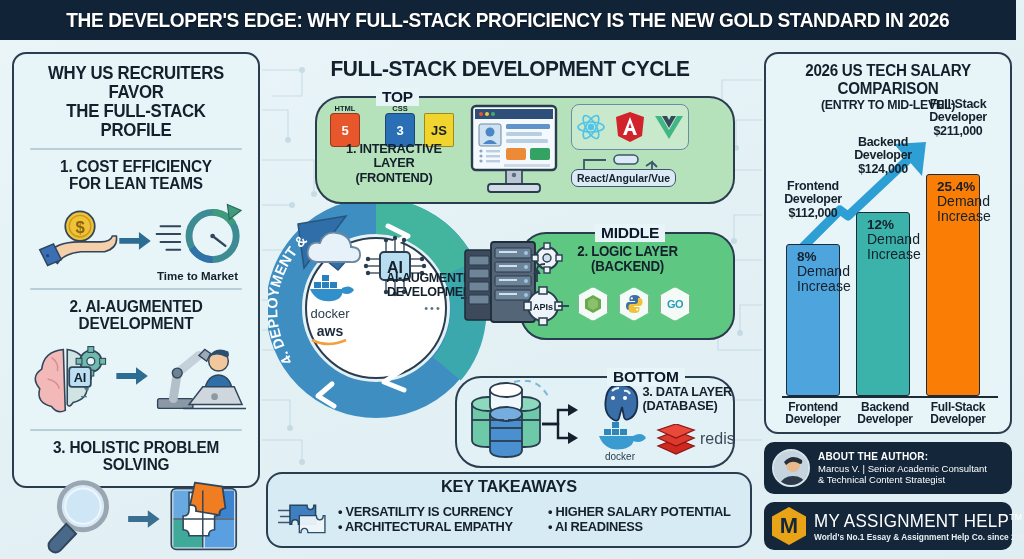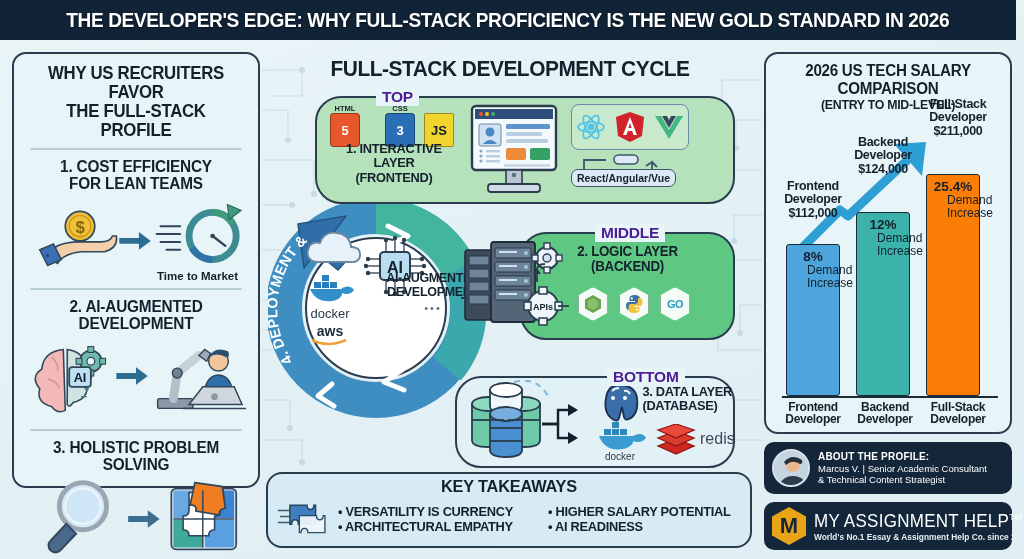--- a/index.html
+++ b/index.html
@@ -48,21 +48,21 @@
   .caption { position:absolute; bottom:-2px; right:8px; font-size:11.5px; font-weight:bold; color:#14202c; }
 
   
   #center-title {
     position:absolute; left:268px; top:56px; width:484px;
     text-align:center; font-size:22px; font-weight:bold; color:#14202c;
     letter-spacing:-0.5px; transform:scaleX(0.95);
   }
 
   .band-label {
-    position:absolute; font-size:15.5px; font-weight:bold; color:#4c1d95;
+    position:absolute; font-size:15.5px; font-weight:bold; color:#0f172a;
     background:#e7f5f8; padding:0 6px; z-index:6; letter-spacing:-0.2px;
   }
 
   #top-card {
     position:absolute; left:315px; top:96px; width:420px; height:108px;
     background:#b6e2bb; border:2.5px solid #2a3d4f; border-radius:26px;
   }
   #mid-card {
     position:absolute; left:520px; top:232px; width:215px; height:108px;
     background:#5ec882; border:2.5px solid #2a3d4f; border-radius:26px;
@@ -98,23 +98,23 @@
   }
   #key-title { text-align:center; font-size:17px; font-weight:bold; color:#14202c; margin-top:3px; letter-spacing:-0.2px; transform:scaleX(0.96);}
   .kt-item { font-size:13.5px; font-weight:bold; color:#14202c; letter-spacing:-0.3px; white-space:nowrap; transform:scaleX(0.95); transform-origin:left;}
 
   
   #right-panel { left:764px; top:52px; width:248px; height:382px; padding:8px 10px; }
   #right-title { text-align:center; font-size:16px; font-weight:bold; color:#14202c; line-height:1.1; letter-spacing:-0.3px; transform:scaleX(0.95);}
   #right-sub { text-align:center; font-size:13px; font-weight:bold; color:#14202c; letter-spacing:-0.3px; transform:scaleX(0.95);}
   #chart { position:absolute; left:10px; top:86px; width:228px; height:286px; }
   .bar { position:absolute; bottom:30px; border:1.5px solid #1c2b38; border-radius:3px; }
-  .bar-inner { text-align:center; padding-top:4px; }
+  .bar-inner { padding-top:4px;padding-left:10px; }
   .bar-pct { font-size:13.5px; font-weight:bold; color:#14202c; }
-  .bar-dem { font-size:12px; color:#14202c; line-height:1.05;margin-left:20px; }
+  .bar-dem { font-size:14px; color:#14202c; line-height:1.05; }
   .bar-head { position:absolute; text-align:center; font-size:12.5px; font-weight:bold; color:#14202c; line-height:1.06; letter-spacing:-0.3px;}
   .bar-axis-label { position:absolute; bottom:0; text-align:center; font-size:12px; font-weight:bold; color:#14202c; line-height:1.06; letter-spacing:-0.3px;}
   #axis-line { position:absolute; left:6px; bottom:28px; width:216px; height:2.5px; background:#1c2b38; }
 
   
   #author-card {
     position:absolute; left:764px; top:442px; width:248px; height:52px;
     background:#13263a; border-radius:10px; display:flex; align-items:center; padding:0 8px; gap:8px;
   }
   #avatar { width:38px; height:38px; border-radius:50%; background:linear-gradient(170deg,#c9d8e2,#8fa4b4); border:2px solid #d8e4ec; flex:0 0 auto; position:relative; overflow:hidden; }
@@ -717,21 +717,21 @@
   <div id="author-card">
     <div id="avatar">
       <svg width="38" height="38" viewBox="0 0 38 38">
         <rect width="38" height="38" fill="#c6d4df"></rect>
         <circle cx="19" cy="14" r="7" fill="#e8b98e"></circle>
         <path d="M10 11 q8 -9 18 -2 q1 4 -2 4 q-8 -5 -14 1 z" fill="#25303a"></path>
         <path d="M4 38 q3 -13 15 -13 q12 0 15 13 z" fill="#2b3b4a"></path>
       </svg>
     </div>
     <div id="author-text">
-      <div id="author-label">ABOUT THE PROFILE:</div>
+      <div id="author-label">ABOUT THE AUTHOR:</div>
       <div id="author-name">Marcus V. | Senior Academic Consultant</div>
       <div id="author-name">&amp; Technical Content Strategist</div>
     </div>
   </div>
 
   <div id="logo-card">
     <div id="logo-hex">M</div>
     <div>
       <div id="logo-name"><span>MY ASSIGNMENT HELP</span><span id="logo-tm">TM</span></div>
       <div id="logo-tag">World's No.1 Essay &amp; Assignment Help Co. since 2007</div>

